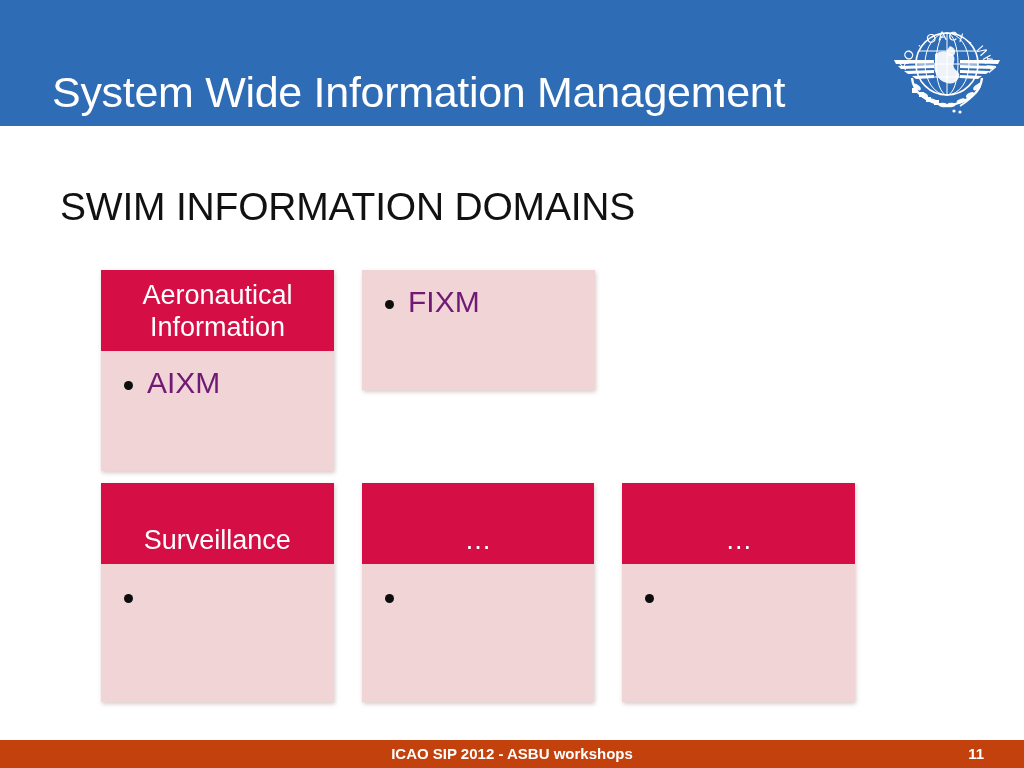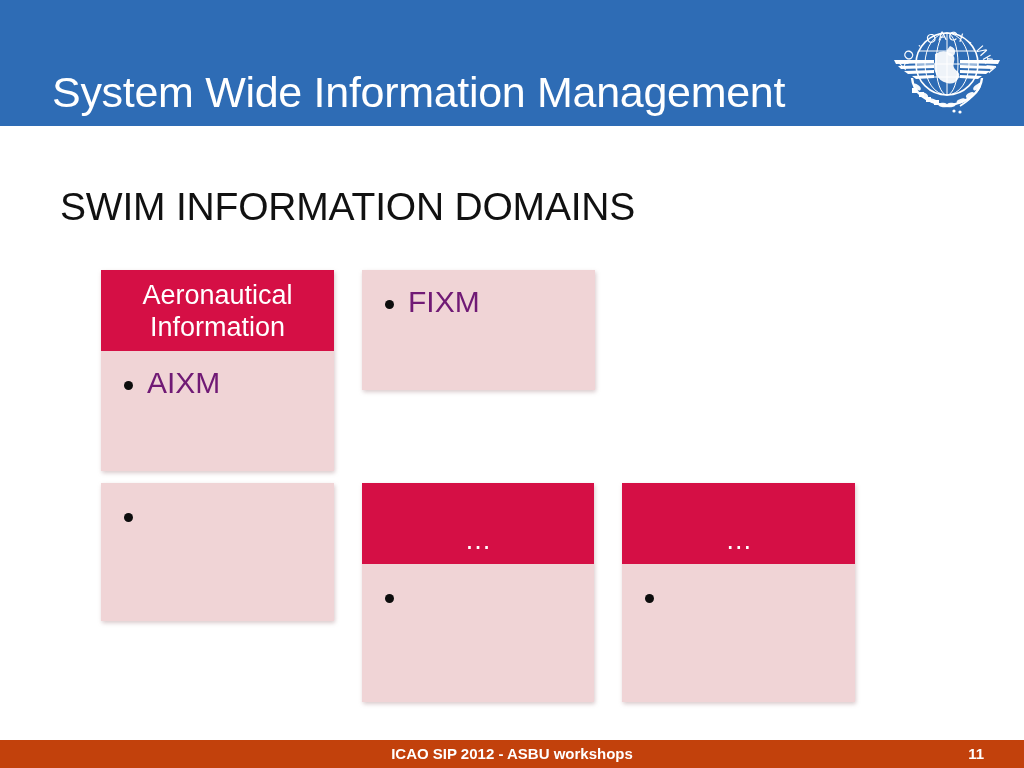--- a/index.html
+++ b/index.html
@@ -266,20 +266,23 @@
           </ul>
         </div>
       </div>
 
 
     </div>
 
     <div class="grid-row row-2">
 
       <div class="card">
+        <div class="card-header">
+          <span class="hdr-text">Surveillance</span>
+        </div>
         <div class="card-body tall">
           <ul class="bullet-list">
             <li class="bullet-item"></li>
           </ul>
         </div>
       </div>
 
       <div class="card">
         <div class="card-header">
           <span class="hdr-text">…</span>

